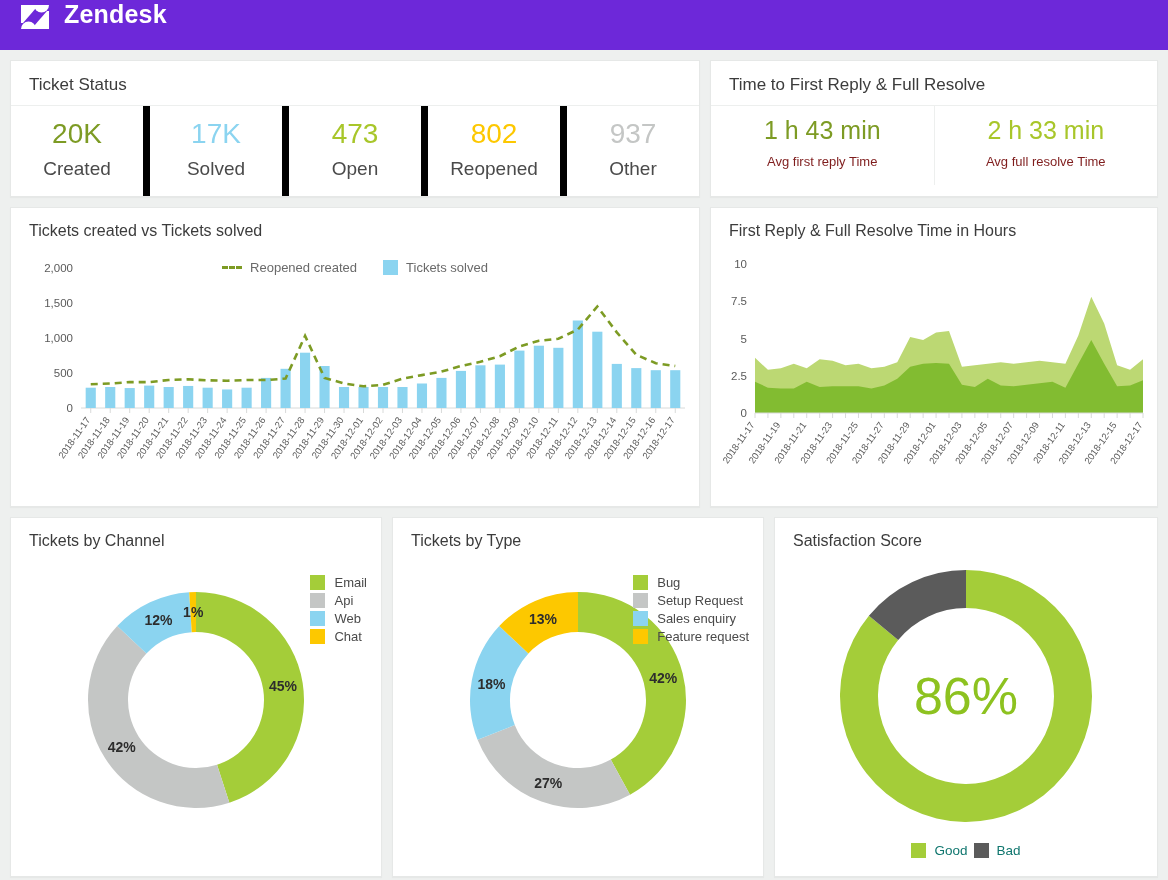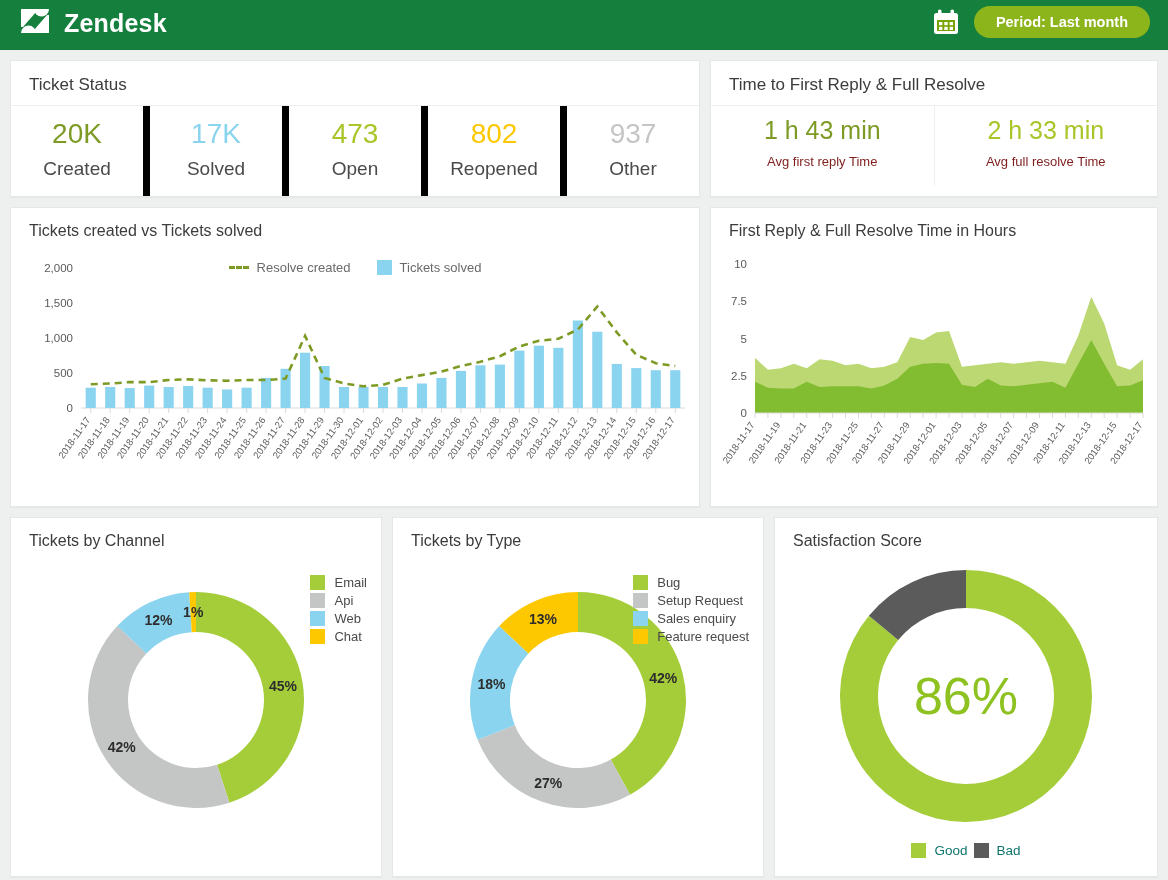--- a/index.html
+++ b/index.html
@@ -5,23 +5,23 @@
   * { box-sizing: border-box; margin: 0; padding: 0; }
   body {
     width: 1168px; height: 880px;
     background: #eef0ef;
     font-family: "Liberation Sans", sans-serif;
     overflow: hidden;
   }
 
   
   .header {
-    height: 50px; background: #15803d;
-    display: flex; align-items: flex-end;
-    padding: 12px 18px;
+    height: 50px; background: #6d28d9;
+    display: flex; align-items: flex-start;
+    padding: 0 18px;
   }
   .logo-mark { width: 34px; height: 34px; position: relative; margin-right: 12px; }
   .logo-mark svg { display:block; }
   .brand {
     color: #ffffff; font-size: 25px; font-weight: bold;
     letter-spacing: .2px;
   }
   .header-right { margin-left: auto; display: flex; align-items: center; gap: 14px; }
   .cal-icon { width: 28px; height: 28px; }
   .period-pill {
@@ -105,39 +105,20 @@
   <div class="logo-mark">
     <svg width="34" height="34" viewBox="0 0 34 34">
       <path d="M3 5 h15 v3 L5 23 H3 Z" fill="#ffffff"></path>
       <path d="M3 29 a7.5 7.5 0 0 1 15 0 Z" fill="#ffffff"></path>
       <path d="M31 29 h-15 v-3 L29 11 h2 Z" fill="#ffffff"></path>
       <path d="M31 5 a7.5 7.5 0 0 1 -15 0 Z" fill="#ffffff"></path>
     </svg>
   </div>
   <div class="brand">Zendesk</div>
 
-  <div class="header-right">
-    <div class="cal-icon">
-      <svg width="28" height="28" viewBox="0 0 28 28">
-        <rect x="2" y="5" width="24" height="21" rx="2.5" fill="#ffffff"></rect>
-        <rect x="6" y="1.5" width="3.5" height="6" rx="1.6" fill="#ffffff"></rect>
-        <rect x="18.5" y="1.5" width="3.5" height="6" rx="1.6" fill="#ffffff"></rect>
-        <rect x="5" y="12" width="18" height="11" fill="#78a300"></rect>
-        <g fill="#ffffff">
-          <rect x="7" y="14" width="3.4" height="3.2"></rect>
-          <rect x="12.3" y="14" width="3.4" height="3.2"></rect>
-          <rect x="17.6" y="14" width="3.4" height="3.2"></rect>
-          <rect x="7" y="18.8" width="3.4" height="3.2"></rect>
-          <rect x="12.3" y="18.8" width="3.4" height="3.2"></rect>
-          <rect x="17.6" y="18.8" width="3.4" height="3.2"></rect>
-        </g>
-      </svg>
-    </div>
-    <div class="period-pill">Period: Last month</div>
-  </div>
 </div>
 
 <div class="board">
 
   <div class="row">
 
     <div class="card kpi-card">
       <div class="card-title">Ticket Status</div>
       <div class="kpi-strip">
         <div class="kpi">
@@ -178,21 +159,21 @@
     </div>
   </div>
 
   <div class="row">
 
     <div class="card bar-card">
       <div class="card-title sm">Tickets created vs Tickets solved</div>
       <div class="bar-legend">
         <div class="leg-item">
           <span class="leg-dash"></span>
-          <span>Resolve created</span>
+          <span>Reopened created</span>
         </div>
         <div class="leg-item">
           <span class="leg-sq" style="background:#8bd4f0"></span>
           <span>Tickets solved</span>
         </div>
       </div>
       <svg class="chart-svg" id="barChart" width="688" height="250">
           <text x="62" y="162" text-anchor="end" class="ax">0</text>
           <text x="62" y="127" text-anchor="end" class="ax">500</text>
           <text x="62" y="92" text-anchor="end" class="ax">1,000</text>

